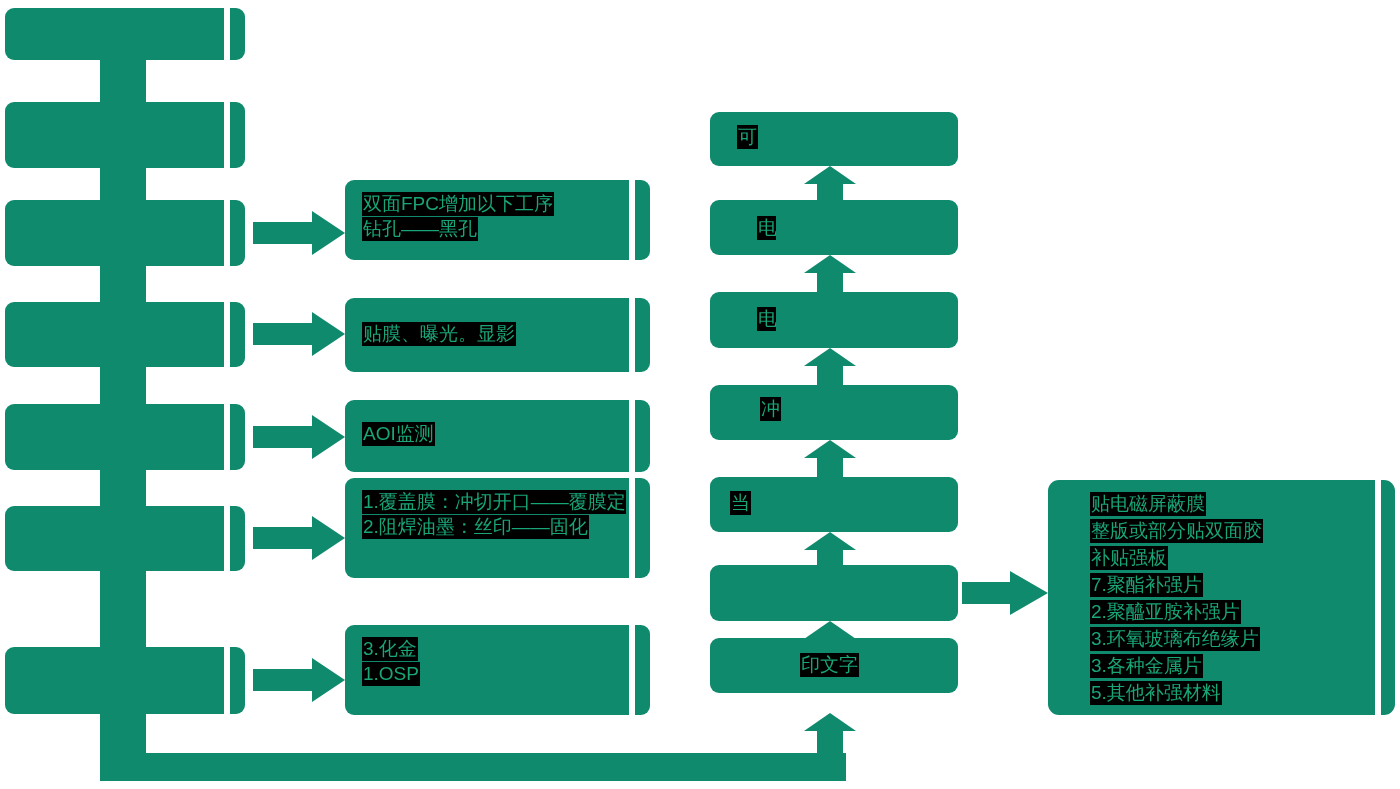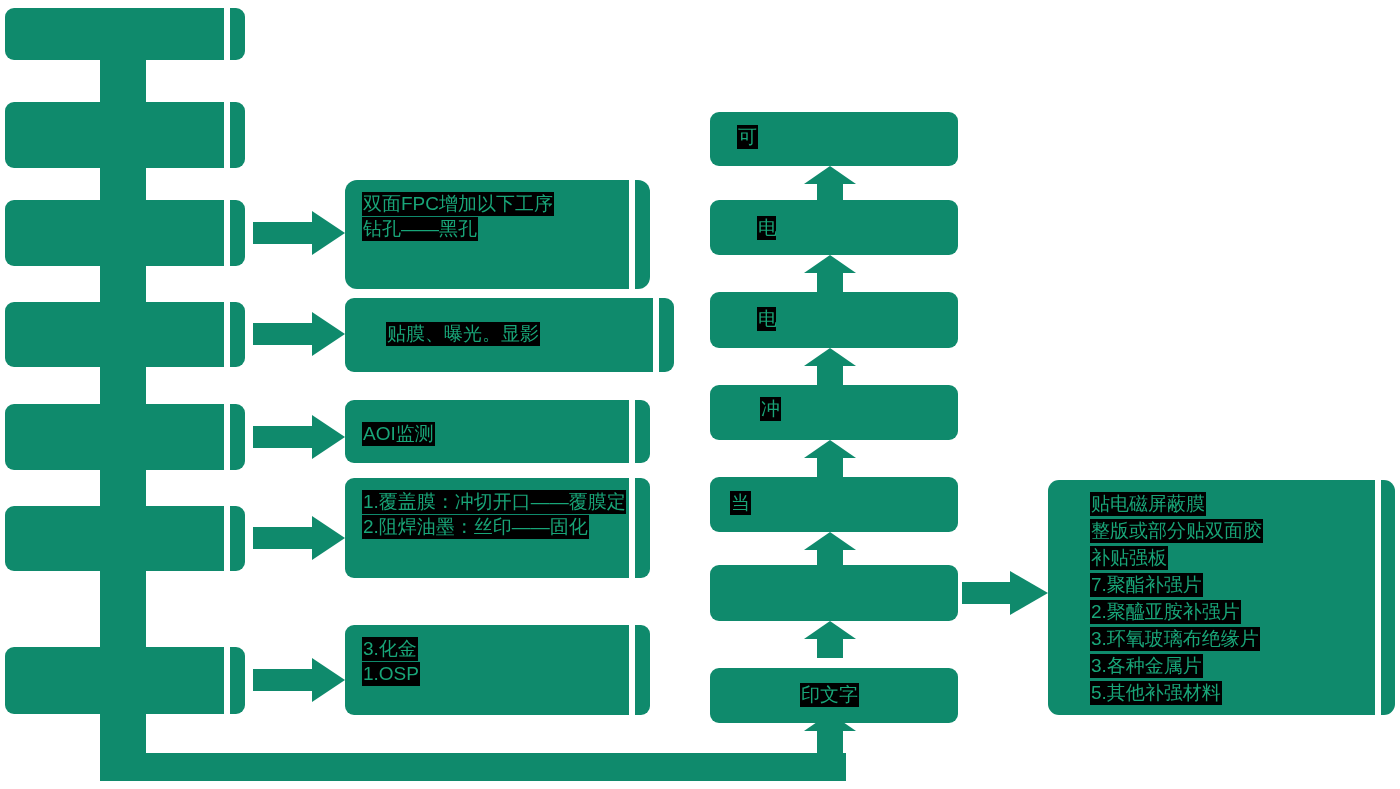--- a/index.html
+++ b/index.html
@@ -71,36 +71,36 @@
   <div class="tri-right" style="left:312px; top:211px;"></div>
   <div class="band" style="left:253px; top:323px; width:60px; height:22px;"></div>
   <div class="tri-right" style="left:312px; top:312px;"></div>
   <div class="band" style="left:253px; top:426px; width:60px; height:22px;"></div>
   <div class="tri-right" style="left:312px; top:415px;"></div>
   <div class="band" style="left:253px; top:527px; width:60px; height:22px;"></div>
   <div class="tri-right" style="left:312px; top:516px;"></div>
   <div class="band" style="left:253px; top:669px; width:60px; height:22px;"></div>
   <div class="tri-right" style="left:312px; top:658px;"></div>
 
-  <div class="node" style="left:345px; top:180px; width:305px; height:109px;border-radius:12px;">
+  <div class="node" style="left:345px; top:180px; width:305px; height:80px;">
     <div class="note-lines">
       <div class="line"><span class="hl">双面FPC增加以下工序</span></div>
       <div class="line"><span class="hl">钻孔——黑孔</span></div>
     </div>
     <span class="slot"></span>
   </div>
 
-  <div class="node" style="left:345px; top:298px; width:305px; height:74px;padding-left:24px;">
+  <div class="node" style="left:345px; top:298px; width:305px; height:74px;">
     <div class="note-lines" style="padding-top:24px;">
       <div class="line"><span class="hl">贴膜、曝光。显影</span></div>
     </div>
     <span class="slot"></span>
   </div>
 
-  <div class="node" style="left:345px; top:400px; width:305px; height:63px;">
+  <div class="node" style="left:345px; top:400px; width:305px; height:72px;">
     <div class="note-lines" style="padding-top:22px;">
       <div class="line"><span class="hl">AOI监测</span></div>
     </div>
     <span class="slot"></span>
   </div>
 
   <div class="node" style="left:345px; top:478px; width:305px; height:100px;">
     <div class="note-lines">
       <div class="line"><span class="hl">1.覆盖膜：冲切开口——覆膜定位</span></div>
       <div class="line"><span class="hl">2.阻焊油墨：丝印——固化</span></div>
@@ -125,21 +125,21 @@
   <div class="node" style="left:710px; top:292px; width:248px; height:56px;">
     <span class="hl frag clip" style="left:47px; top:15px; width:17px;">电</span>
   </div>
   <div class="node" style="left:710px; top:385px; width:248px; height:55px;">
     <span class="hl frag clip" style="left:50px; top:12px; width:19px;">冲</span>
   </div>
   <div class="node" style="left:710px; top:477px; width:248px; height:55px;">
     <span class="hl frag" style="left:20px; top:14px;">当</span>
   </div>
   <div class="node" style="left:710px; top:565px; width:248px; height:56px;"></div>
-  <div class="node" style="left:710px; top:668px; width:248px; height:55px;text-align:right;">
+  <div class="node" style="left:710px; top:638px; width:248px; height:55px;text-align:right;">
     <span class="hl frag" style="left:90px; top:15px;">印文字</span>
   </div>
 
   <div class="tri-up" style="left:804px; top:166px;"></div>
   <div class="band" style="left:817px; top:183px; width:26px; height:17px;"></div>
 
   <div class="tri-up" style="left:804px; top:255px;"></div>
   <div class="band" style="left:817px; top:272px; width:26px; height:20px;"></div>
 
   <div class="tri-up" style="left:804px; top:348px;"></div>

